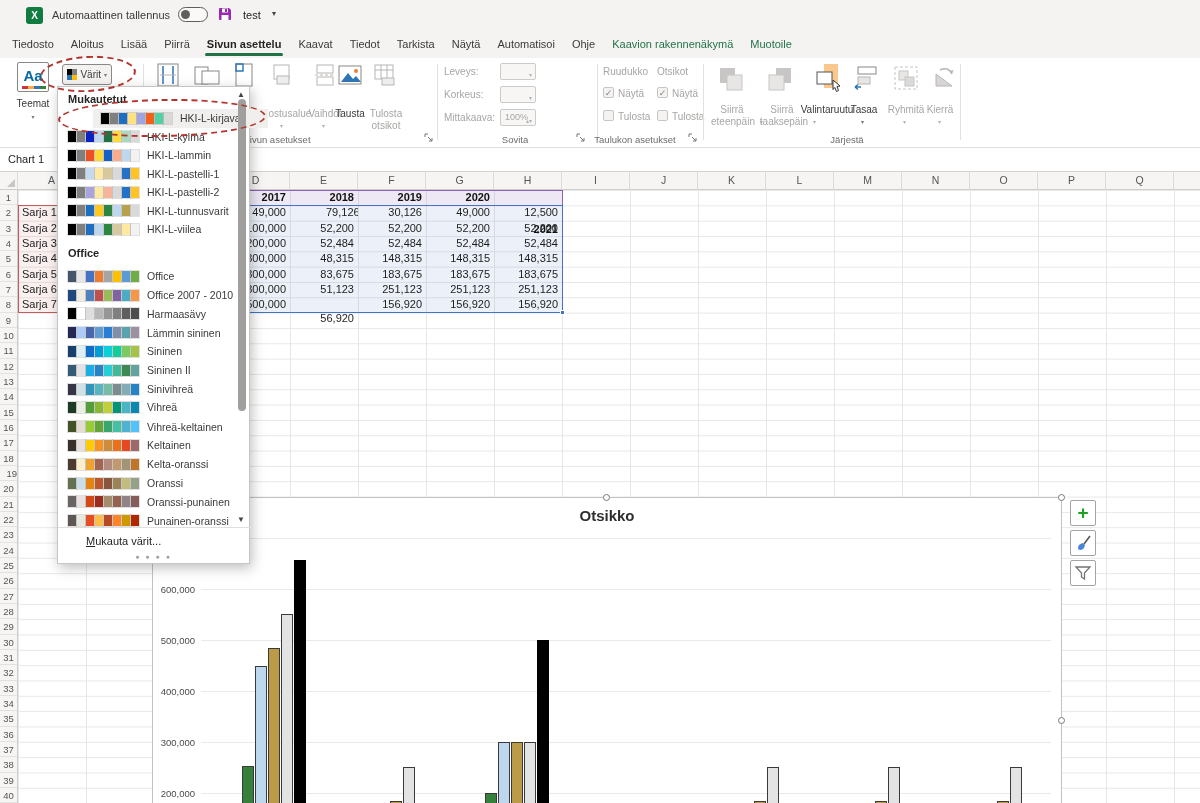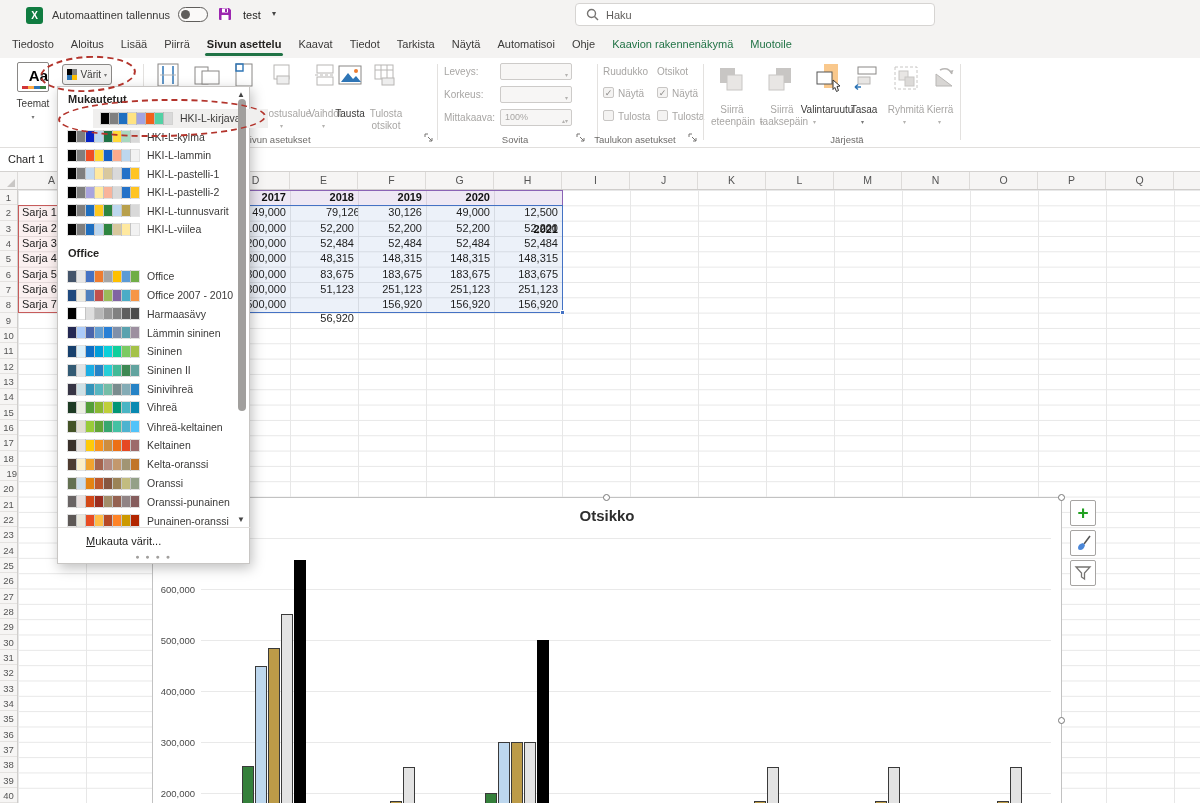--- a/index.html
+++ b/index.html
@@ -28,25 +28,25 @@
 
   
   #ribbon { position:absolute; left:0; top:58px; width:1200px; height:90px; background:#fff; border-bottom:1px solid #e1dfdd; }
   .vsep { position:absolute; top:6px; height:76px; width:1px; background:#e3e1df; }
   .grplabel { position:absolute; top:76px; font-size:9.5px; color:#6e6c6a; text-align:center; white-space:nowrap; }
   .launcher { position:absolute; top:74px; width:10px; height:10px; }
   .ricon { position:absolute; top:4px; }
   .rlabel { position:absolute; font-size:10px; color:#3b3a39; text-align:center; white-space:nowrap; }
   .rlabel.dis, .dis { color:#a8a6a4; }
   .chev { font-size:6px; color:#777; }
-  .combo { position:absolute; width:72px; height:17px; border:1px solid #cdcbc9; background:#f7f6f5; border-radius:2px; color:#a8a6a4; font-size:9px; line-height:15px; padding-left:4px; }
+  .combo { position:absolute; width:36px; height:17px; border:1px solid #cdcbc9; background:#f7f6f5; border-radius:2px; color:#a8a6a4; font-size:9px; line-height:15px; padding-left:4px; }
   .combo .arr { position:absolute; right:3px; top:4px; font-size:6px; color:#b5b3b1; }
   .cbx { position:absolute; width:11px; height:11px; border:1px solid #c8c6c4; background:#f4f3f2; border-radius:2px; font-size:9px; line-height:10px; text-align:center; color:#8a8886; }
   #teemat-btn { position:absolute; left:10px; top:4px; width:46px; height:72px; }
-  #teemat-aa { width:32px; height:30px; border:1px solid #8a8886; border-radius:2px; margin:0 auto; text-align:right; font-size:15px; font-weight:bold; color:#000000; line-height:26px; position:relative; background:#fff; }
+  #teemat-aa { width:32px; height:30px; border:1px solid #8a8886; border-radius:2px; margin:0 auto; text-align:center; font-size:15px; font-weight:bold; color:#0369a1; line-height:26px; position:relative; background:#fff; }
   #teemat-aa .dots { position:absolute; left:4px; bottom:2px; width:24px; height:3px; background:linear-gradient(to right,#d13438 25%,#ffaa44 25% 50%,#2e75b6 50% 75%,#35803b 75%); }
   #teemat-btn .rlabel { position:static; display:block; margin-top:6px; text-align:center; }
   #varit-btn { position:absolute; left:62px; top:6px; width:50px; height:21px; border:1px solid #8a8886; border-radius:3px; background:#f3f2f1; display:flex; align-items:center; padding:0 4px; gap:3px; }
   #varit-swatch { width:11px; height:11px; display:grid; grid-template-columns:1fr 1fr; grid-template-rows:1fr 1fr; }
   #varit-swatch i { display:block; }
 
   
   #formulabar { position:absolute; left:0; top:148px; width:1200px; height:24px; background:#fff; border-bottom:1px solid #d4d2d0; }
   #name-box { position:absolute; left:8px; top:5px; font-size:11px; color:#252423; }
 
@@ -111,29 +111,20 @@
   <span id="save-icon">
     <svg width="14" height="14" viewBox="0 0 14 14">
         <path d="M1 2 q0-1 1-1 h9 l2 2 v9 q0 1 -1 1 h-10 q-1 0 -1-1 z" fill="#9c27b0"></path>
         <rect x="4" y="1.5" width="6" height="4" fill="#fff"></rect>
         <rect x="7" y="2" width="2" height="3" fill="#9c27b0"></rect>
         <rect x="3.5" y="8" width="7" height="5" fill="#fff"></rect>
       </svg>
   </span>
   <span id="doc-title">test</span>
   <span id="doc-title-chevron">▾</span>
-  <div id="search-box">
-    <span class="glass">
-      <svg width="13" height="13" viewBox="0 0 13 13">
-          <circle cx="5.5" cy="5.5" r="4" fill="none" stroke="#767472" stroke-width="1.4"></circle>
-          <line x1="8.5" y1="8.5" x2="12" y2="12" stroke="#767472" stroke-width="1.4"></line>
-        </svg>
-    </span>
-    <span id="search-placeholder">Haku</span>
-  </div>
 </div>
 
 <div id="menubar">
     <div class="tab">Tiedosto</div>
     <div class="tab">Aloitus</div>
     <div class="tab">Lisää</div>
     <div class="tab">Piirrä</div>
     <div class="tab active">Sivun asettelu</div>
     <div class="tab">Kaavat</div>
     <div class="tab">Tiedot</div>

